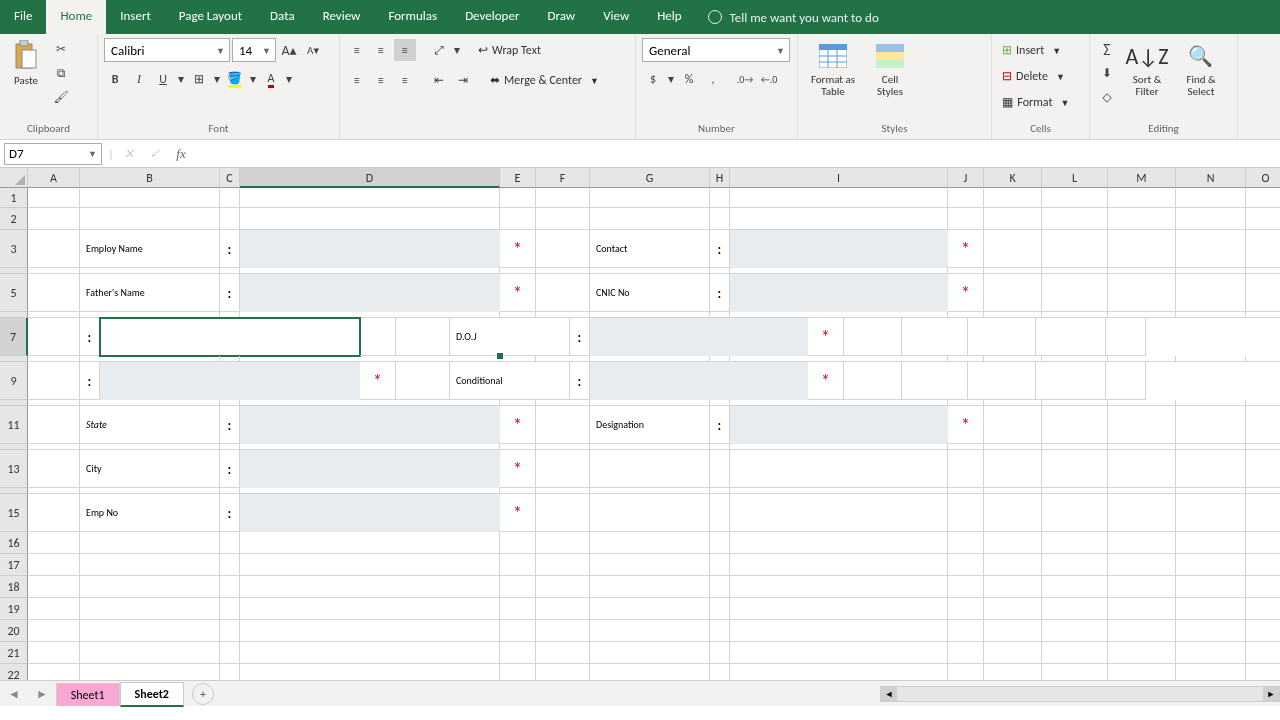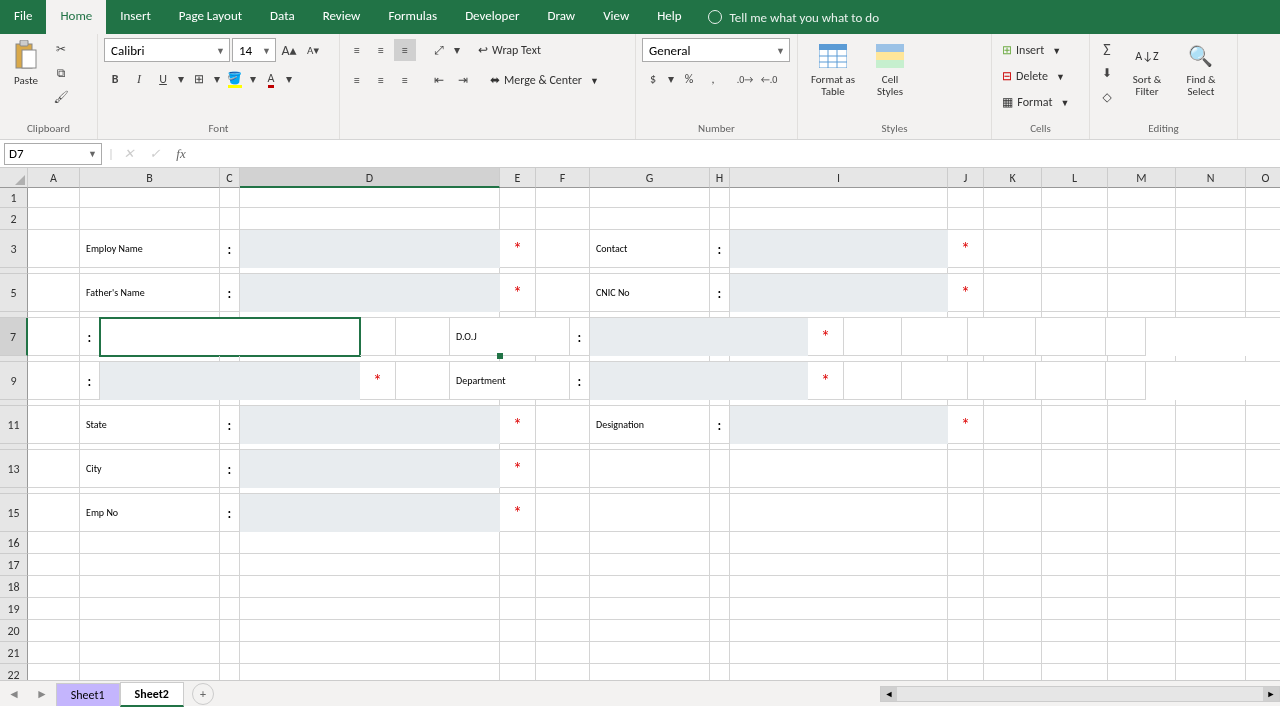--- a/index.html
+++ b/index.html
@@ -57,21 +57,21 @@
 .label { font-size: 10px; }
 .colon { justify-content: center; font-size: 16px; }
 .inputcell { background: #e8ecef; border: none; }
 .asterisk { color: #d00; font-size: 18px; justify-content: center; }
 .activecell { outline: 2px solid #217346; outline-offset: -1px; background: #fff !important; }
 .fillhandle { position: absolute; width: 6px; height: 6px; background: #217346; }
 
 
 .sheettabs { height: 26px; border-top: 1px solid #ccc; display: flex; align-items: center; background: #f3f2f1; font-size: 12px; }
 .navsheet { padding: 0 8px; color: #888; }
-.stab { padding: 4px 14px; border: 1px solid #ccc; border-bottom: none; background: #c4b5fd; margin-top: 2px; }
+.stab { padding: 4px 14px; border: 1px solid #ccc; border-bottom: none; background: #f9a8d4; margin-top: 2px; }
 .stab.active { background: #fff; border-bottom: 2px solid #217346; font-weight: 600; }
 .addsheet { width: 22px; height: 22px; border: 1px solid #ccc; border-radius: 50%; margin-left: 8px; text-align: center; line-height: 20px; color: #666; }
 .hscroll { margin-left: auto; width: 400px; height: 16px; background: #e6e6e6; border: 1px solid #ccc; position: relative; }
 .hscroll .lbtn, .hscroll .rbtn { position: absolute; top: 0; width: 16px; height: 14px; background: #d0d0d0; text-align: center; font-size: 9px; line-height: 14px; }
 .hscroll .lbtn { left: 0; } .hscroll .rbtn { right: 0; }
 </style>
 </head>
 <body>
 
 <div class="menubar">
@@ -81,21 +81,21 @@
   <div class="tab">Page Layout</div>
   <div class="tab">Data</div>
   <div class="tab">Review</div>
   <div class="tab">Formulas</div>
   <div class="tab">Developer</div>
   <div class="tab">Draw</div>
   <div class="tab">View</div>
   <div class="tab">Help</div>
   <div class="tellme">
     <span class="bulb"></span>
-    <span>Tell me what you what to do</span>
+    <span>Tell me want you want to do</span>
   </div>
 </div>
 
 <div class="ribbon">
 
   <div class="group" style="width:98px">
     <div class="grouptop">
       <div class="bigbtn">
         <span class="ico">
           <svg width="28" height="32" viewBox="0 0 28 32">
@@ -259,21 +259,21 @@
   </div>
 
   <div class="group" style="width:148px">
     <div class="grouptop">
       <div class="stack">
         <div class="smlbtn" style="font-size:16px">Σ</div>
         <div class="smlbtn">⬇</div>
         <div class="smlbtn">◇</div>
       </div>
       <div class="bigbtn" style="width:50px">
-        <span class="ico" style="font-size:12px">A↓Z</span>
+        <span class="ico" style="font-size:22px">A↓Z</span>
         <span style="text-align:center;line-height:1.1">Sort &amp; Filter</span>
       </div>
       <div class="bigbtn" style="width:50px">
         <span class="ico" style="font-size:20px">🔍</span>
         <span style="text-align:center;line-height:1.1">Find &amp; Select</span>
       </div>
     </div>
     <div class="grouplabel">Editing</div>
   </div>
 
@@ -469,21 +469,21 @@
         <div class="cell" style="width: 68px; height: 6px;"></div>
         <div class="cell" style="width: 70px; height: 6px;"></div>
         <div class="cell" style="width: 40px; height: 6px;"></div>
       </div>
       <div class="crow" style="height: 38px;">
         <div class="cell" style="width: 52px; height: 38px;"></div>
         <div class="cell colon" style="width: 20px; height: 38px;">:</div>
         <div class="cell inputcell" style="width: 260px; height: 38px;"></div>
         <div class="cell asterisk" style="width: 36px; height: 38px;">*</div>
         <div class="cell" style="width: 54px; height: 38px;"></div>
-        <div class="cell label" style="width: 120px; height: 38px;">Department</div>
+        <div class="cell label" style="width: 120px; height: 38px;">Conditional</div>
         <div class="cell colon" style="width: 20px; height: 38px;">:</div>
         <div class="cell inputcell" style="width: 218px; height: 38px;"></div>
         <div class="cell asterisk" style="width: 36px; height: 38px;">*</div>
         <div class="cell" style="width: 58px; height: 38px;"></div>
         <div class="cell" style="width: 66px; height: 38px;"></div>
         <div class="cell" style="width: 68px; height: 38px;"></div>
         <div class="cell" style="width: 70px; height: 38px;"></div>
         <div class="cell" style="width: 40px; height: 38px;"></div>
       </div>
       <div class="crow" style="height: 6px;">
@@ -498,21 +498,21 @@
         <div class="cell" style="width: 218px; height: 6px;"></div>
         <div class="cell" style="width: 36px; height: 6px;"></div>
         <div class="cell" style="width: 58px; height: 6px;"></div>
         <div class="cell" style="width: 66px; height: 6px;"></div>
         <div class="cell" style="width: 68px; height: 6px;"></div>
         <div class="cell" style="width: 70px; height: 6px;"></div>
         <div class="cell" style="width: 40px; height: 6px;"></div>
       </div>
       <div class="crow" style="height: 38px;">
         <div class="cell" style="width: 52px; height: 38px;"></div>
-        <div class="cell label" style="width: 140px; height: 38px;">State</div>
+        <div class="cell label" style="width: 140px; height: 38px; font-style: italic;">State</div>
         <div class="cell colon" style="width: 20px; height: 38px;">:</div>
         <div class="cell inputcell" style="width: 260px; height: 38px;"></div>
         <div class="cell asterisk" style="width: 36px; height: 38px;">*</div>
         <div class="cell" style="width: 54px; height: 38px;"></div>
         <div class="cell label" style="width: 120px; height: 38px;">Designation</div>
         <div class="cell colon" style="width: 20px; height: 38px;">:</div>
         <div class="cell inputcell" style="width: 218px; height: 38px;"></div>
         <div class="cell asterisk" style="width: 36px; height: 38px;">*</div>
         <div class="cell" style="width: 58px; height: 38px;"></div>
         <div class="cell" style="width: 66px; height: 38px;"></div>

